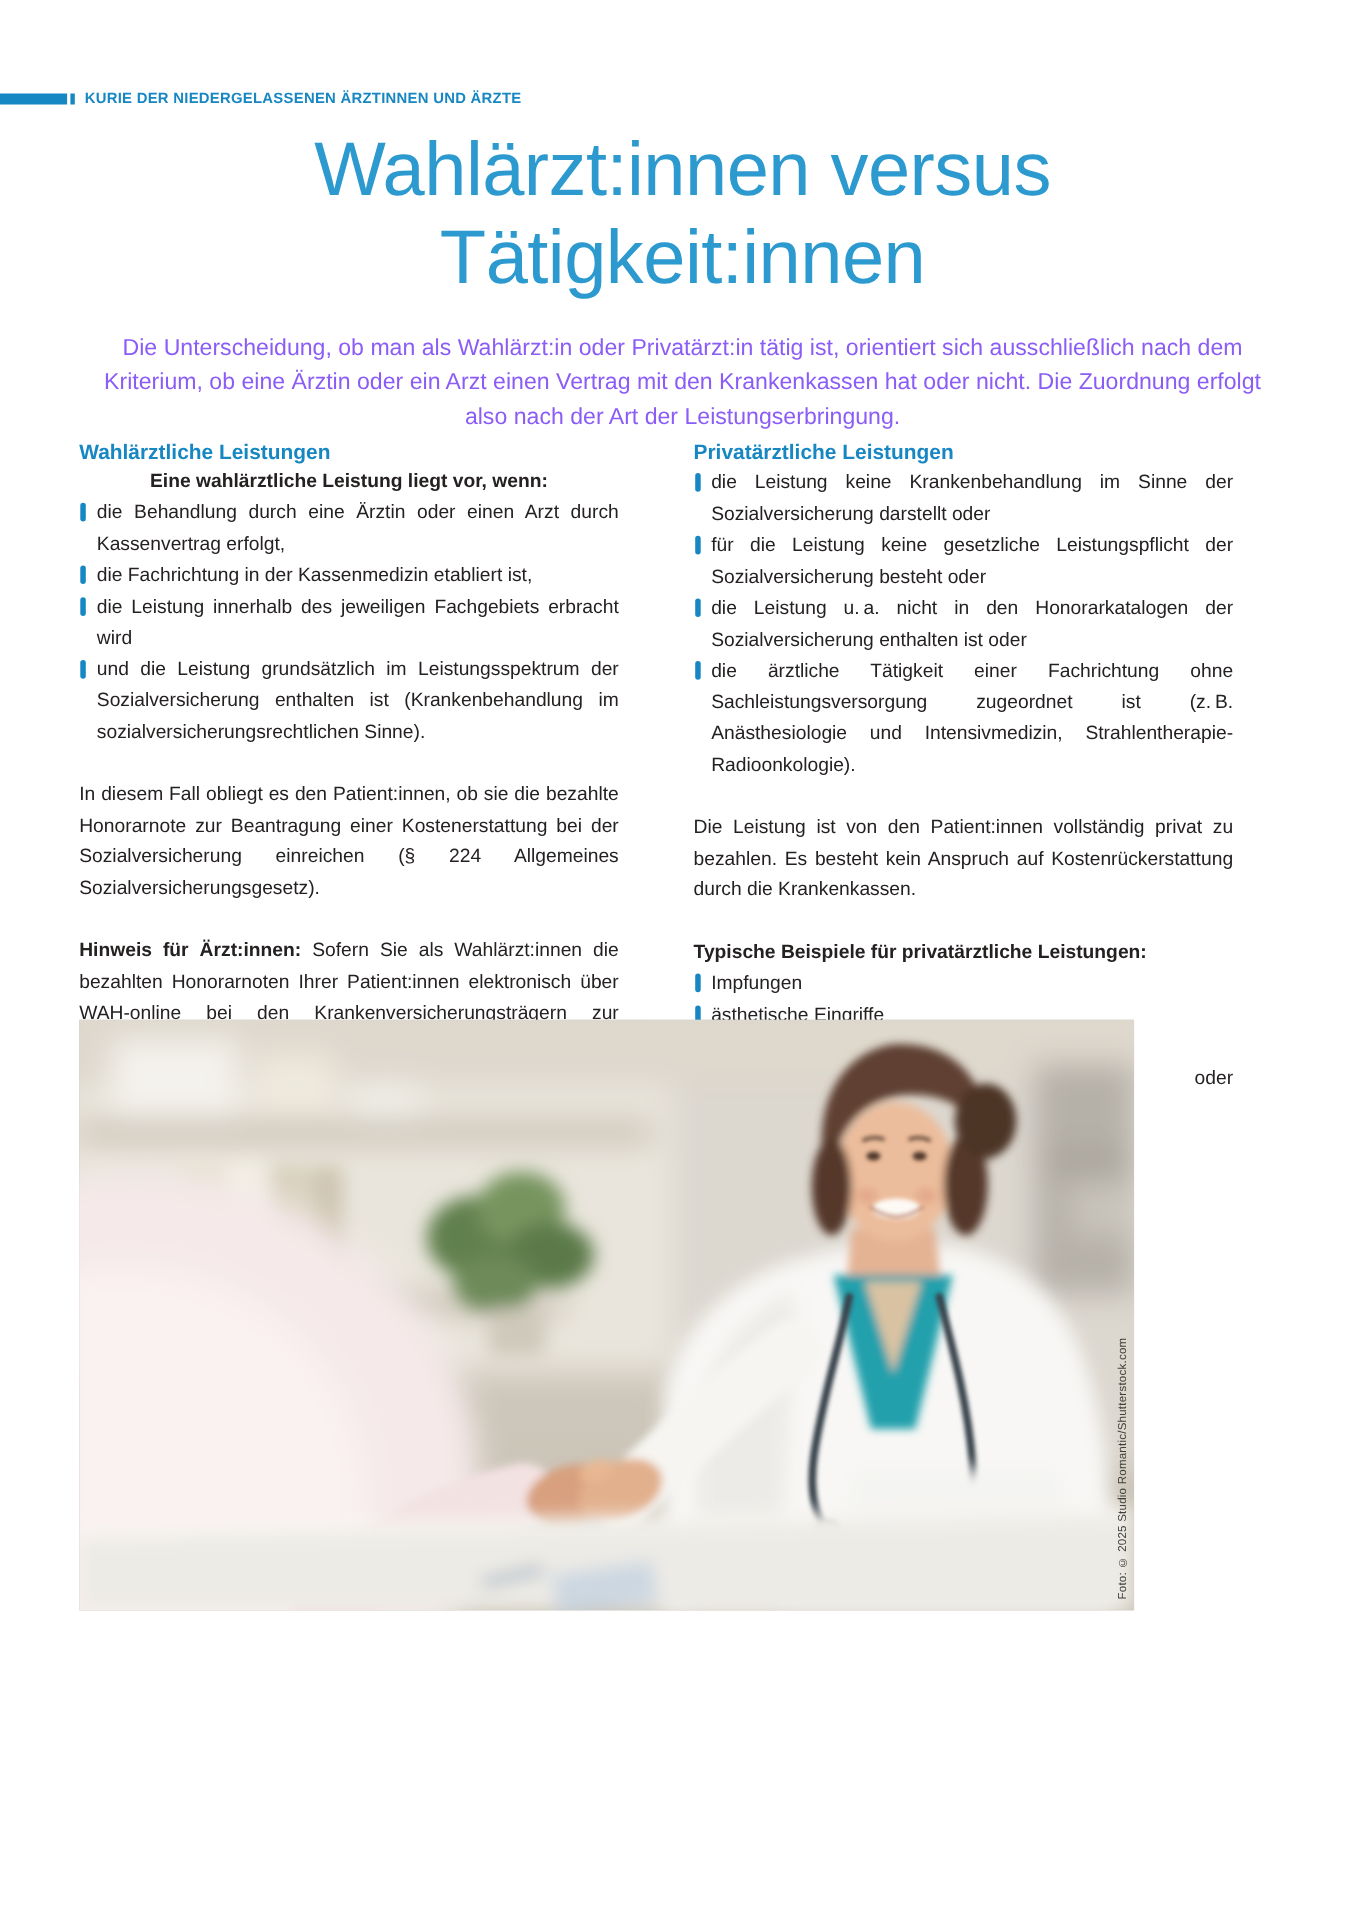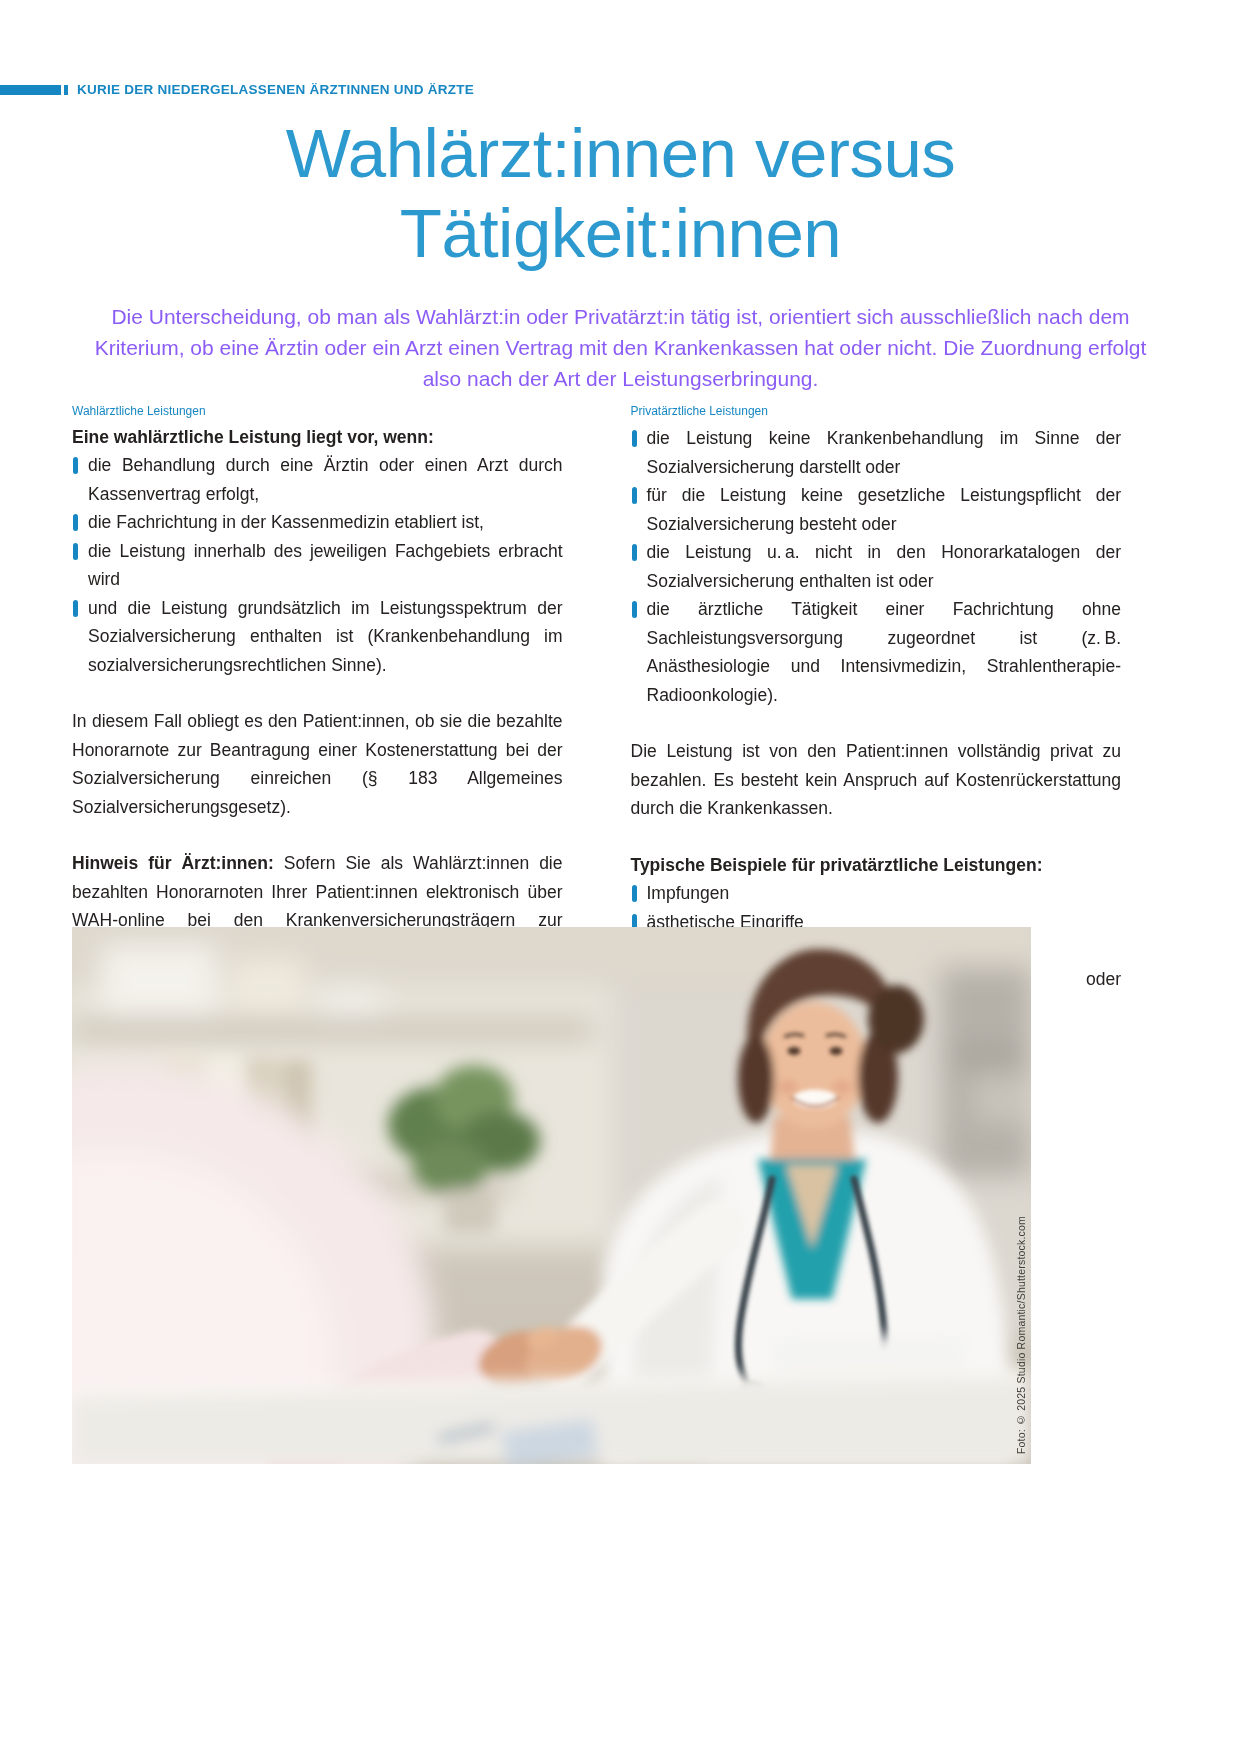--- a/index.html
+++ b/index.html
@@ -21,22 +21,22 @@
   .title{position:absolute;top:114px;left:0;width:100%;text-align:center;color:var(--title-blue);
          font-size:69px;line-height:80px;font-weight:400;letter-spacing:-.5px;}
 
   
   .intro{position:absolute;top:301px;left:50%;transform:translateX(-50%);width:1062px;
          text-align:center;font-size:21px;line-height:31px;color:#8b5cf6;}
 
   
   .columns{position:absolute;top:399px;left:72px;width:1049px;display:flex;gap:68px;}
   .col{flex:1 1 0;font-size:17.5px;line-height:28.5px;color:var(--body-ink);text-align:justify;}
-  .col-heading{color:var(--accent);font-weight:normal;font-size:12px;line-height:25px;text-align:left;}
-  .col-lead{font-weight:bold;font-size:17.5px;line-height:27px;text-align:left;}
+  .col-heading{color:var(--accent);font-weight:bold;font-size:19px;line-height:25px;text-align:left;}
+  .col-lead{font-weight:bold;font-size:17.5px;line-height:27px;text-align:center;}
   ul.bullets{list-style:none;margin:0;padding:0;}
   ul.bullets li{display:flex;align-items:flex-start;}
   .bullet-bar{flex:0 0 auto;width:5px;height:17px;border-radius:2.5px;background:var(--accent);margin:6px 10px 0 1px;}
   .bullet-text{flex:1;hyphens:manual;}
   .para{margin:28px 0 0 0;hyphens:manual;}
   .examples-heading{font-weight:bold;margin-top:28px;text-align:left;}
 
   
   .photo{position:absolute;top:927px;left:72px;width:959px;height:537px;overflow:hidden;background:#cdc6ba;}
   .photo svg{display:block;width:100%;height:100%;}
@@ -82,21 +82,21 @@
         </li>
           <li>
           <span class="bullet-bar"></span>
           <span class="bullet-text">die Leistung innerhalb des jeweiligen Fachgebiets erbracht wird</span>
         </li>
           <li>
           <span class="bullet-bar"></span>
           <span class="bullet-text">und die Leistung grundsätzlich im Leistungsspektrum der Sozi­alversicherung enthalten ist (Krankenbehandlung im sozialversi­cherungsrechtlichen Sinne).</span>
         </li>
         </ul>
-      <p class="para">In diesem Fall obliegt es den Patient:innen, ob sie die bezahlte Ho­norarnote zur Beantragung einer Kostenerstattung bei der Sozial­versicherung einreichen (§ 183 Allgemeines Sozialversicherungs­gesetz).</p>
+      <p class="para">In diesem Fall obliegt es den Patient:innen, ob sie die bezahlte Ho­norarnote zur Beantragung einer Kostenerstattung bei der Sozial­versicherung einreichen (§ 224 Allgemeines Sozialversicherungs­gesetz).</p>
       <p class="para"><b>Hinweis für Ärzt:innen:</b> <span>Sofern Sie als Wahlärzt:innen die bezahl­ten Honorarnoten Ihrer Patient:innen elektronisch über WAH-on­line bei den Krankenversicherungsträgern zur Kostenerstattung einreichen, ist zuvor die Zustimmung der Patientin/des Patienten einzuholen. Diese Zustimmung ist in der Dokumentation entspre­chend zu vermerken.</span></p>
     </div>
 
     <div class="col">
       <div class="col-heading">Privatärztliche Leistungen</div>
       <ul class="bullets">
           <li>
           <span class="bullet-bar"></span>
           <span class="bullet-text">die Leistung keine Krankenbehandlung im Sinne der Sozialversi­cherung darstellt oder</span>
         </li>

